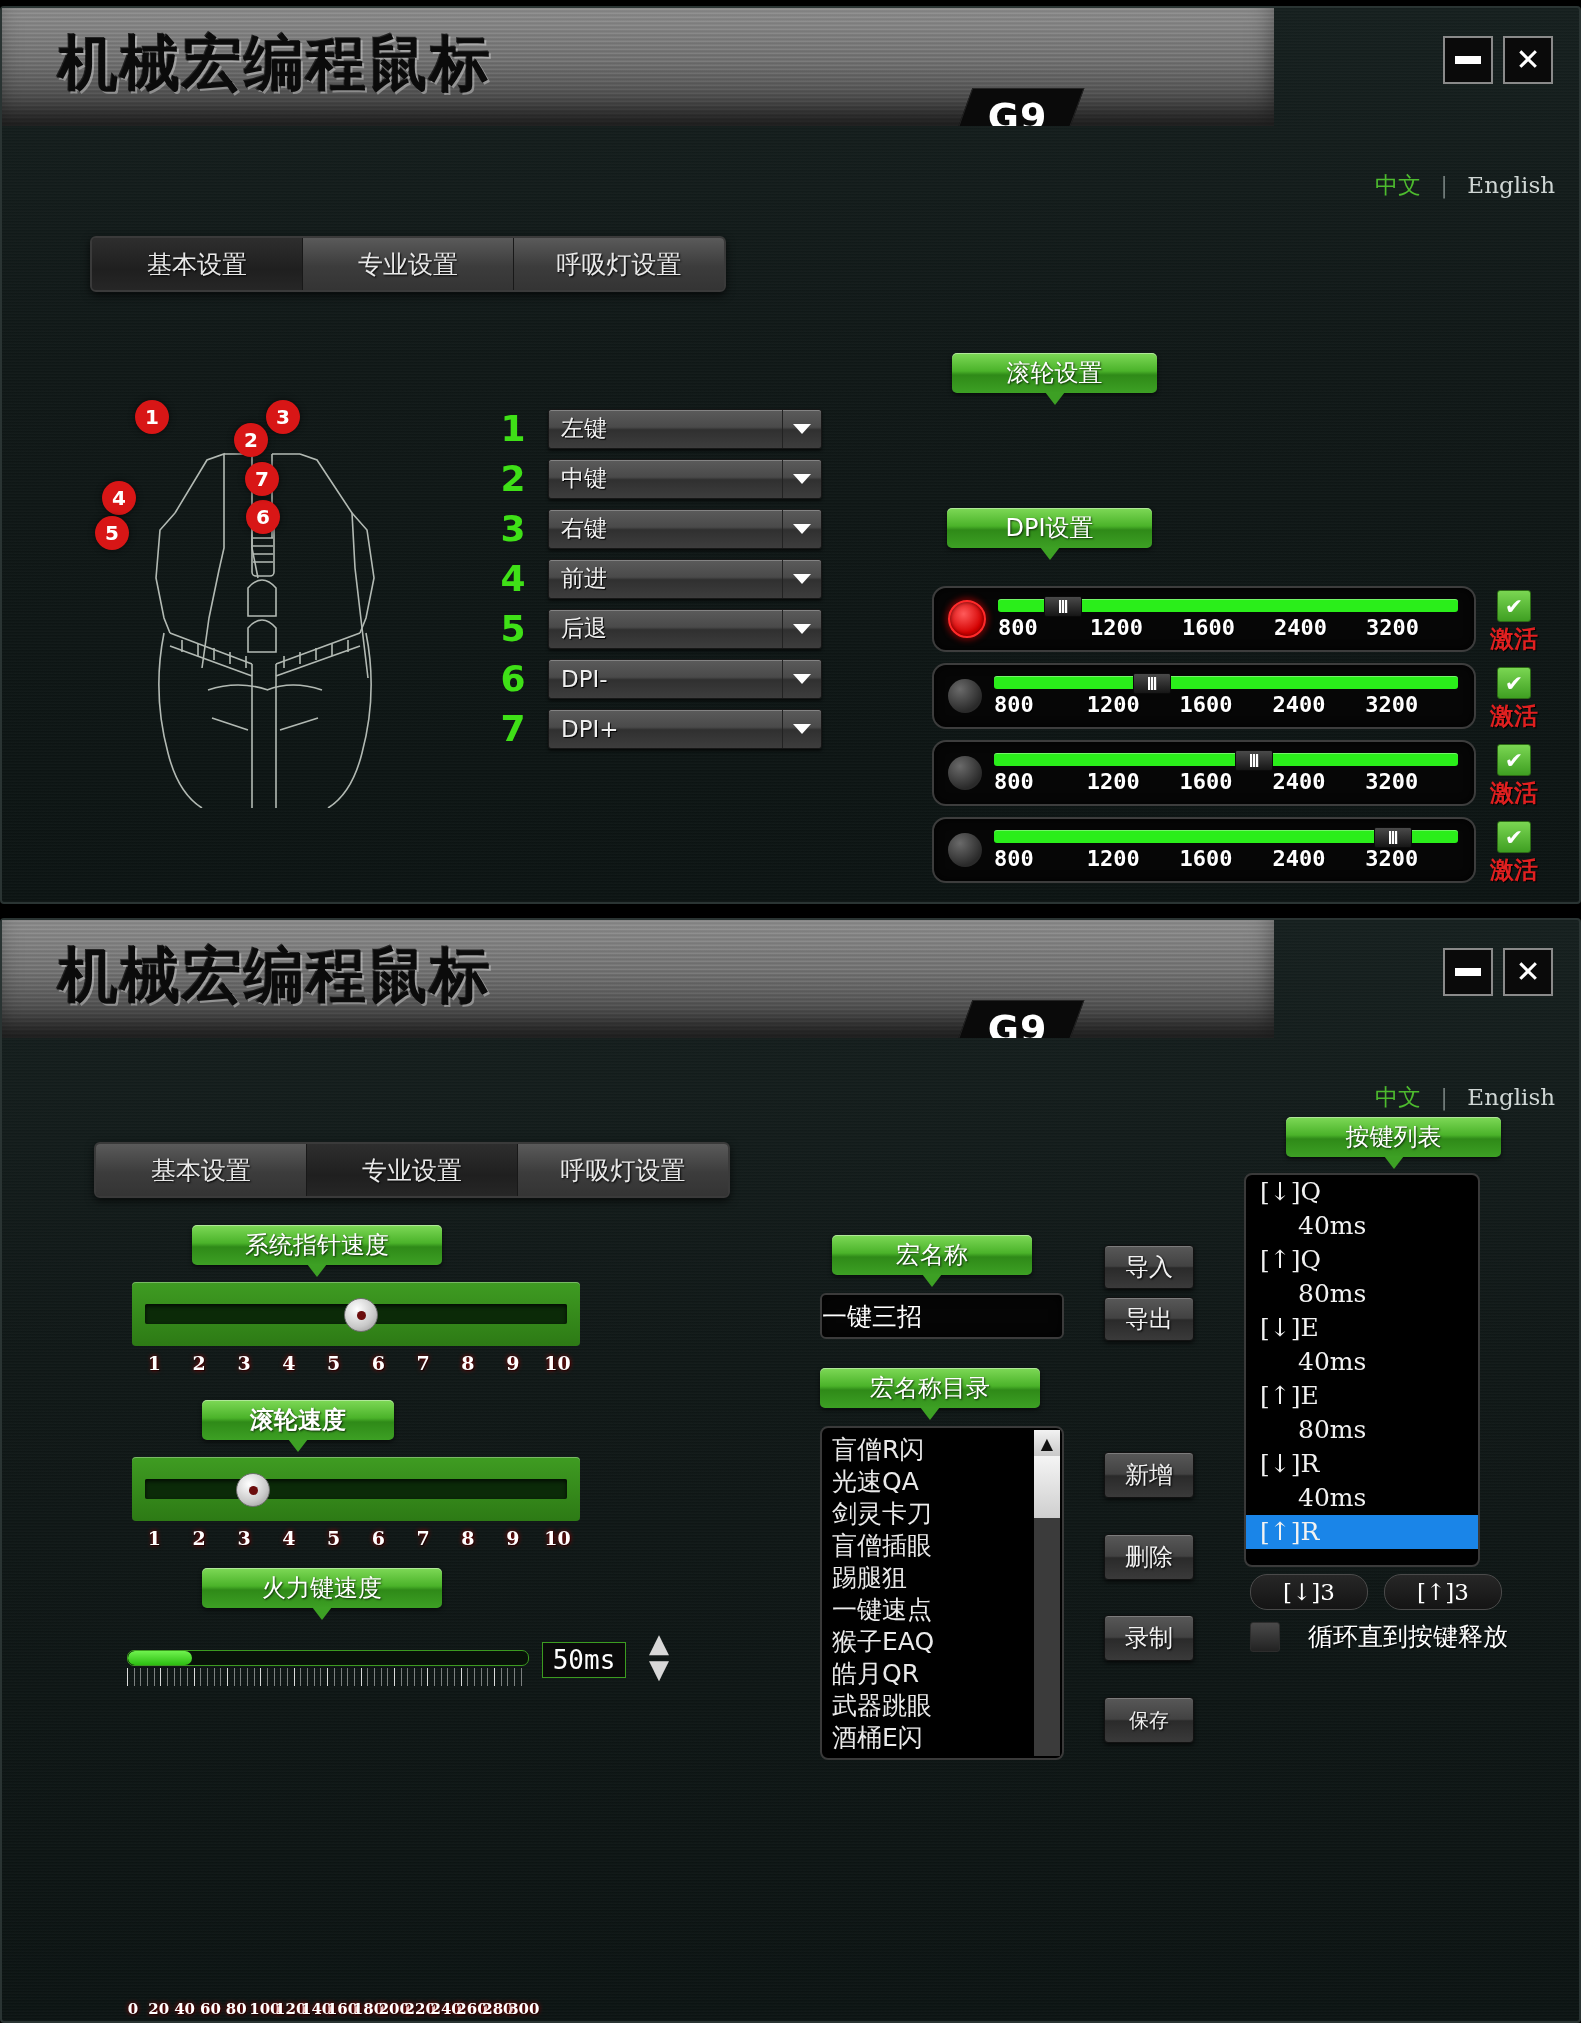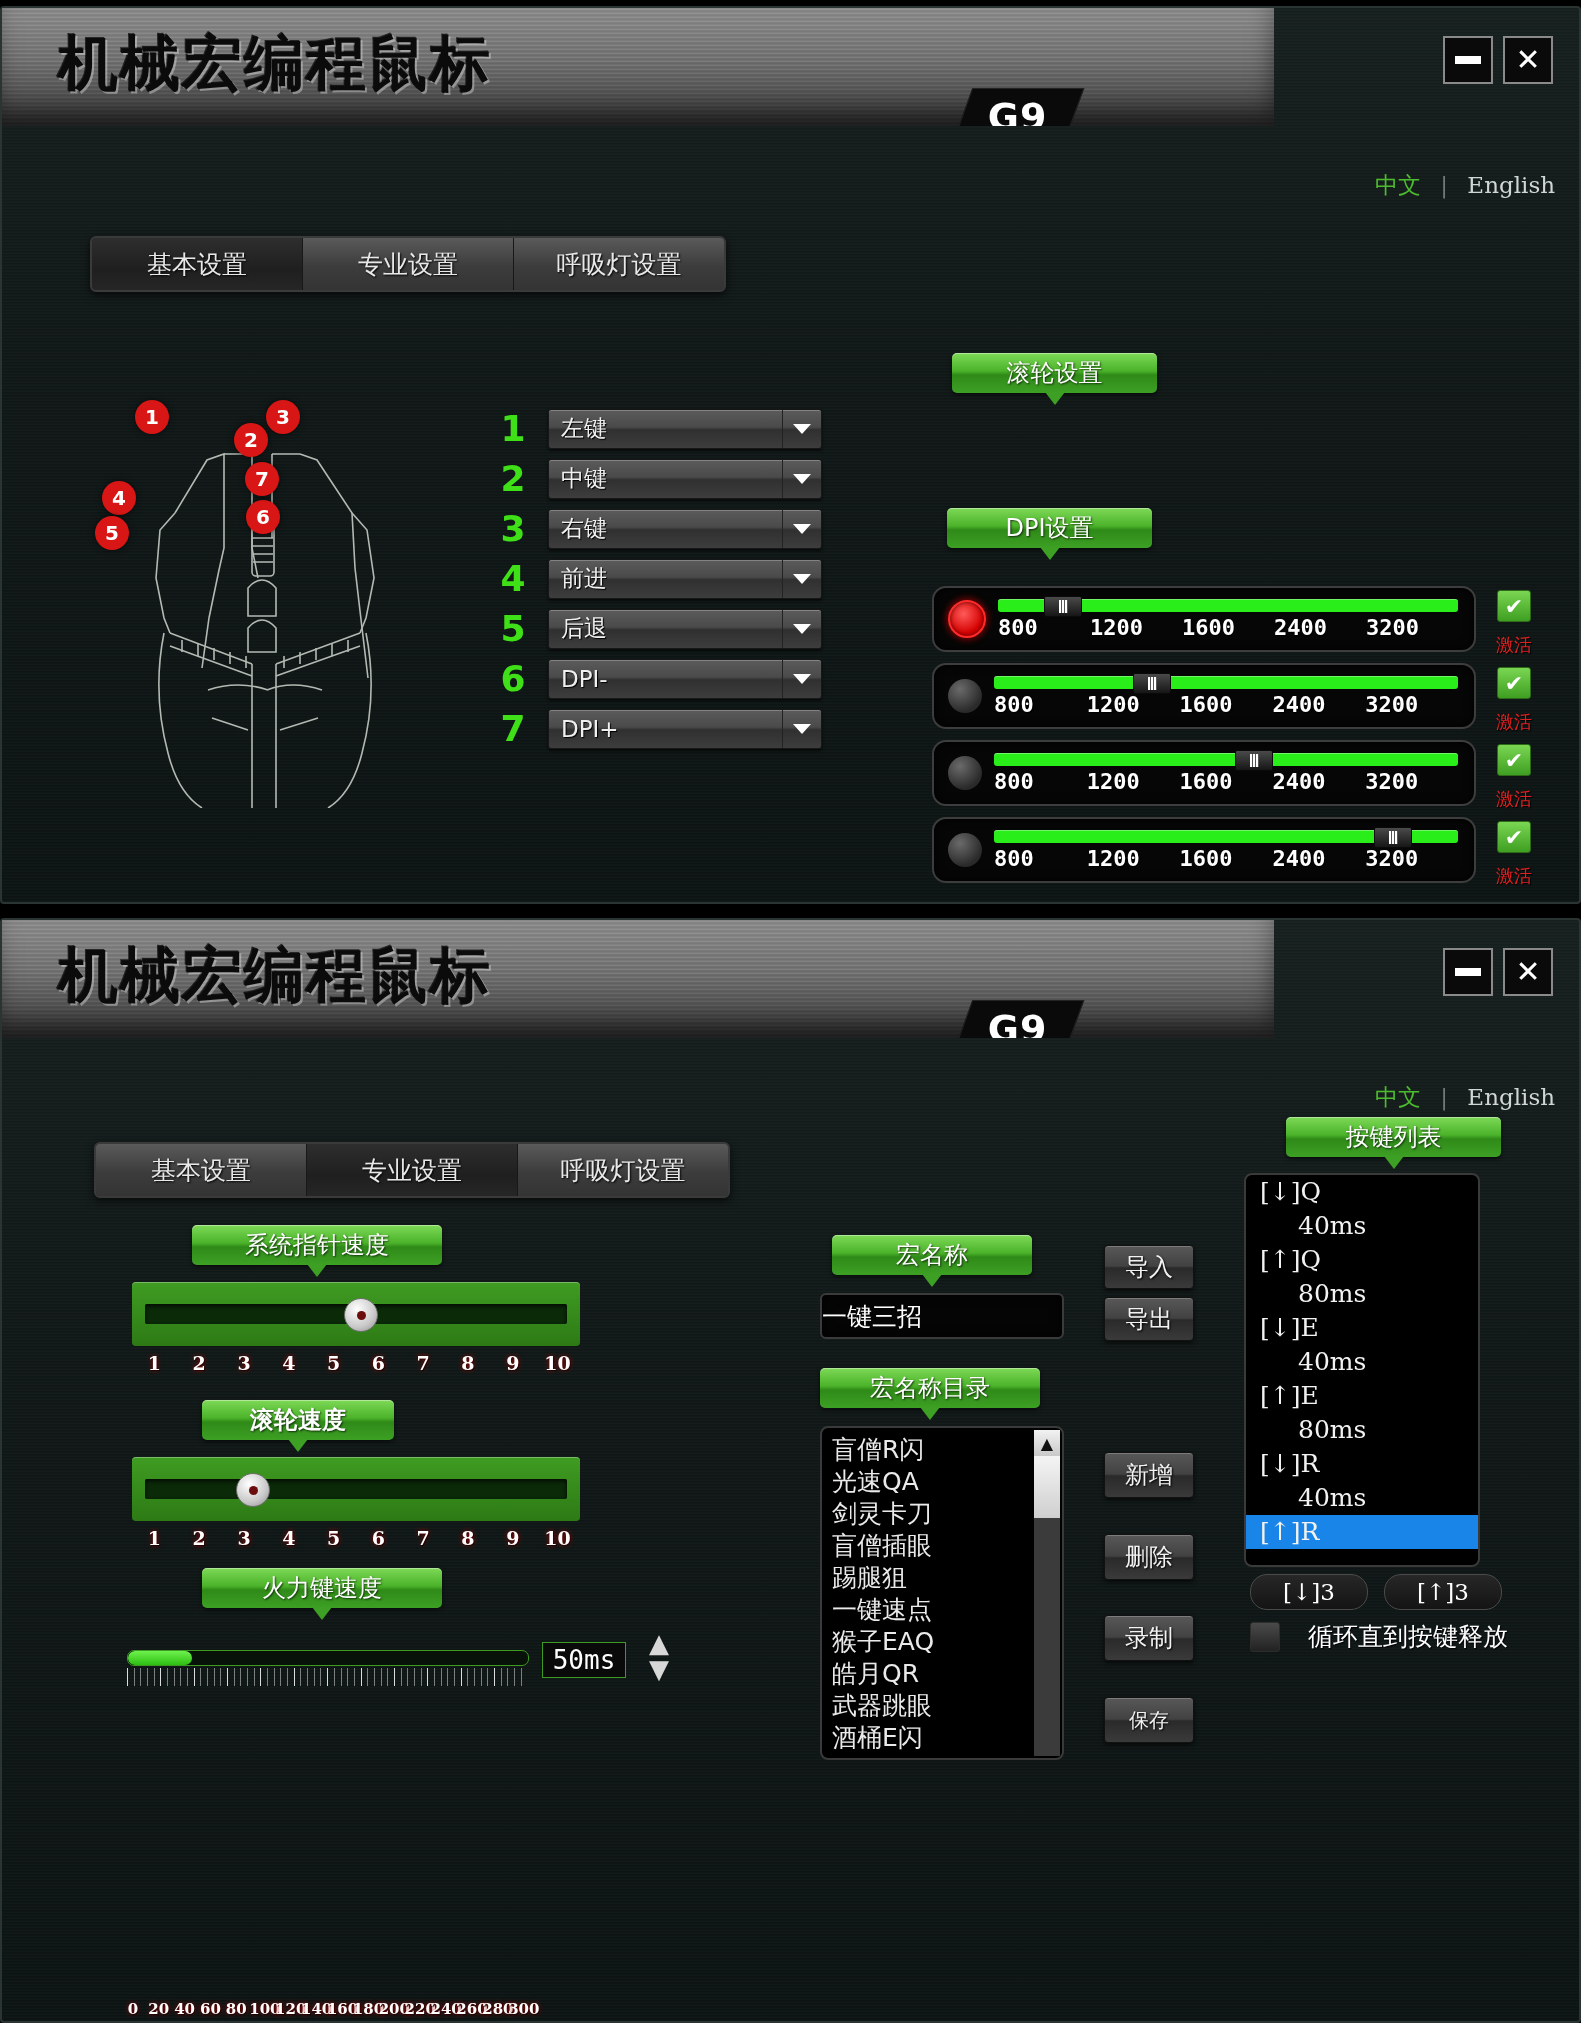--- a/index.html
+++ b/index.html
@@ -92,21 +92,21 @@
      display:flex;align-items:center;justify-content:center;}
   .knob:after{content:"";width:9px;height:13px;background:repeating-linear-gradient(90deg,#fff 0 2px,#555 2px 3px);}
   .ticks{display:flex;margin-top:3px;}
   .ticks span{flex:1;text-align:left;color:#fff;font-size:22px;font-weight:bold;
      font-family:"DejaVu Sans Mono","Liberation Mono",monospace;text-shadow:1px 1px 1px #000;}
   .actbox{position:absolute;width:60px;text-align:center;}
   .actbox .bigchk{width:32px;height:30px;margin:0 auto;border-radius:3px;
      background:linear-gradient(180deg,#7ad652,#3f9f22);border:1px solid #2d6b16;
      display:flex;align-items:center;justify-content:center;}
   .actbox .bigchk:after{content:"\2714";color:#fff;font-size:22px;}
-  .actbox .actlbl{color:#e02020;font-size:18px;font-weight:normal;margin-top:11px;text-shadow:1px 1px 1px #000;}
+  .actbox .actlbl{color:#e02020;font-size:24px;font-weight:bold;margin-top:1px;text-shadow:1px 1px 1px #000;}
 
   
   .btn{display:inline-flex;align-items:center;justify-content:center;
      background:linear-gradient(180deg,#585858 0%,#424242 48%,#2a2a2a 52%,#3a3a3a 100%);
      border:1px solid #111;border-radius:4px;color:#f2f2f2;text-shadow:1px 1px 2px #000;
      box-shadow:inset 0 1px 0 rgba(255,255,255,.22),0 2px 4px rgba(0,0,0,.65);cursor:pointer;}
   .btn.green{background:linear-gradient(180deg,#6ccb42 0%,#39941c 50%,#2b7a14 52%,#3f9c22 100%);
      border:1px solid #1f5c0d;}
 
   

